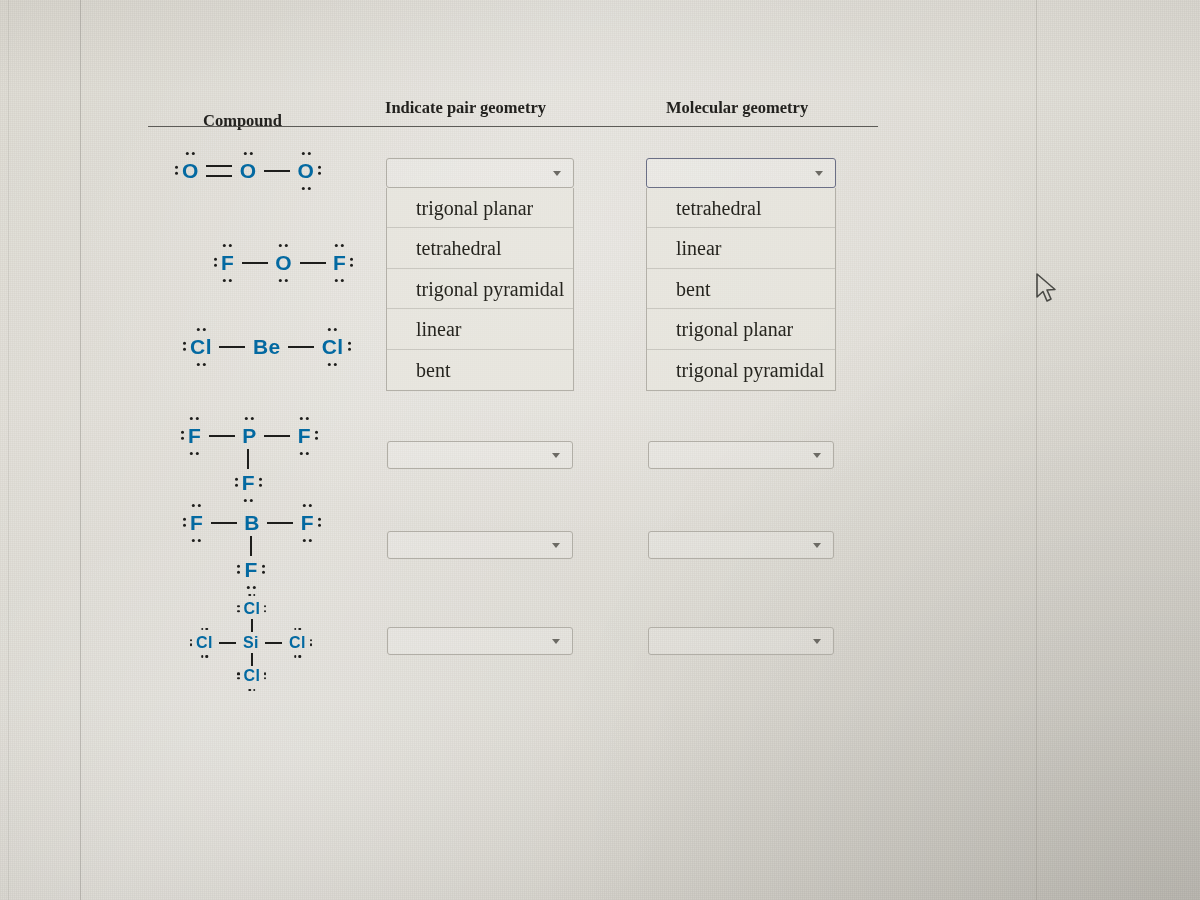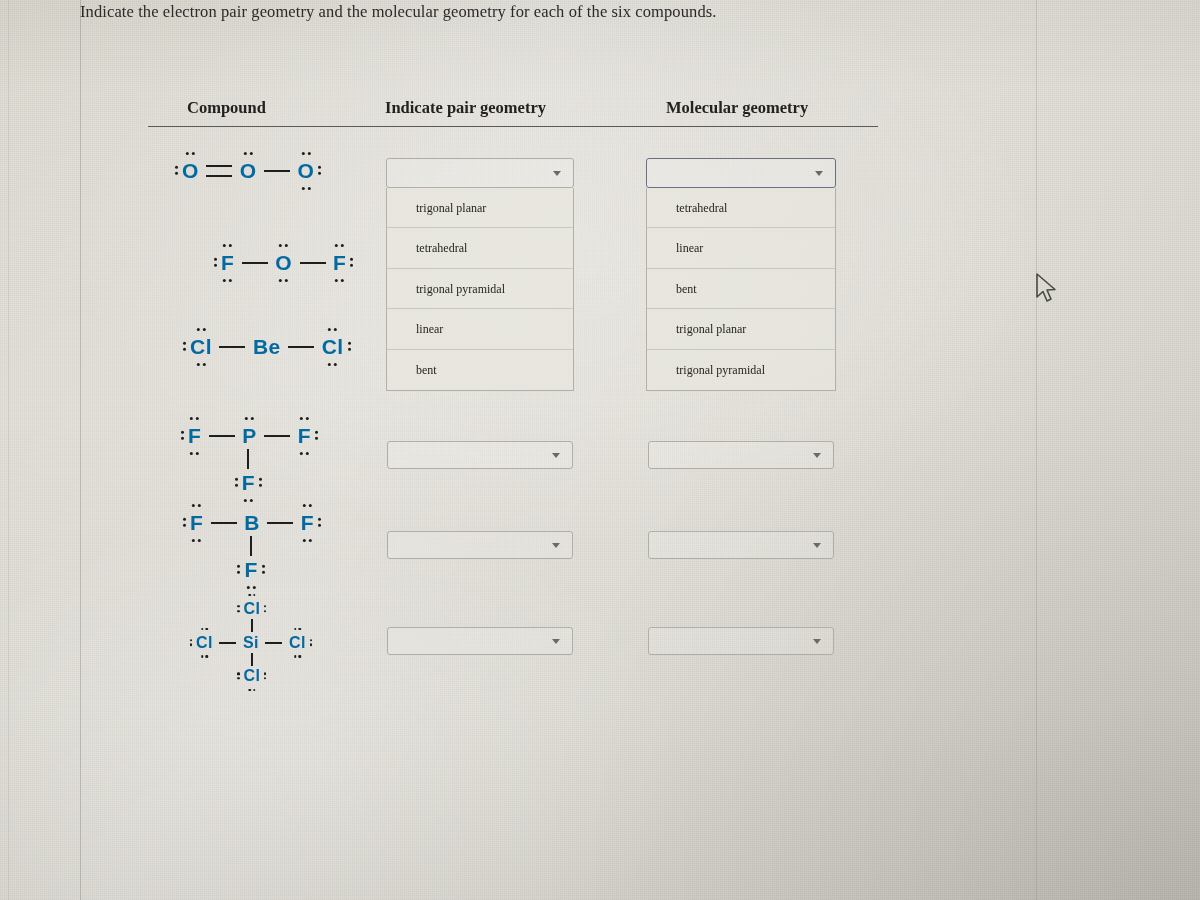--- a/index.html
+++ b/index.html
@@ -66,21 +66,21 @@
     width: 730px; height: 32px;
   }
   #table-head .col {
     position: absolute;
     top: 0;
     font-weight: bold;
     font-size: 16.5px;
     color: #23221f;
     white-space: nowrap;
   }
-  #col-compound { left: 39px; }
+  #col-compound { left: 55px; margin-top: 13px; }
   #col-epg      { left: 237px; }
   #col-mg       { left: 518px; }
   #head-rule {
     position: absolute;
     left: 0; top: 28px;
     width: 730px; height: 0;
     border-top: 1.5px solid #5d5c58;
   }
 
   
@@ -189,21 +189,21 @@
     box-sizing: border-box;
     border: 1px solid #b3b0a8;
     border-top: none;
     background: rgba(232,230,222,0.62);
   }
   .options .opt {
     box-sizing: border-box;
     height: 40.4px;
     line-height: 40.4px;
     padding-left: 29px;
-    font-size: 12px;
+    font-size: 20px;
     color: #26251f;
     border-bottom: 1px solid rgba(160,157,150,0.42);
     white-space: nowrap;
   }
   .options .opt:last-child { border-bottom: none; }
 
   
   #cursor {
     position: absolute;
     left: 1034px; top: 272px;
@@ -215,21 +215,20 @@
 
 <div id="page"></div>
 <div id="grain"></div>
 <div id="glare"></div>
 <div class="seam left2"></div>
 <div class="seam left"></div>
 <div class="seam right"></div>
 
 <div id="content">
 
-  <div id="prompt">Indicate the electron pair geometry and the molecular geometry for each of the six compounds.</div>
 
   <div id="table-head">
     <div class="col" id="col-compound">Compound</div>
     <div class="col" id="col-epg">Indicate pair geometry</div>
     <div class="col" id="col-mg">Molecular geometry</div>
     <div id="head-rule"></div>
   </div>
 
   <div class="lewis" style="left:182px; top:160px;">
     <span class="ln">

